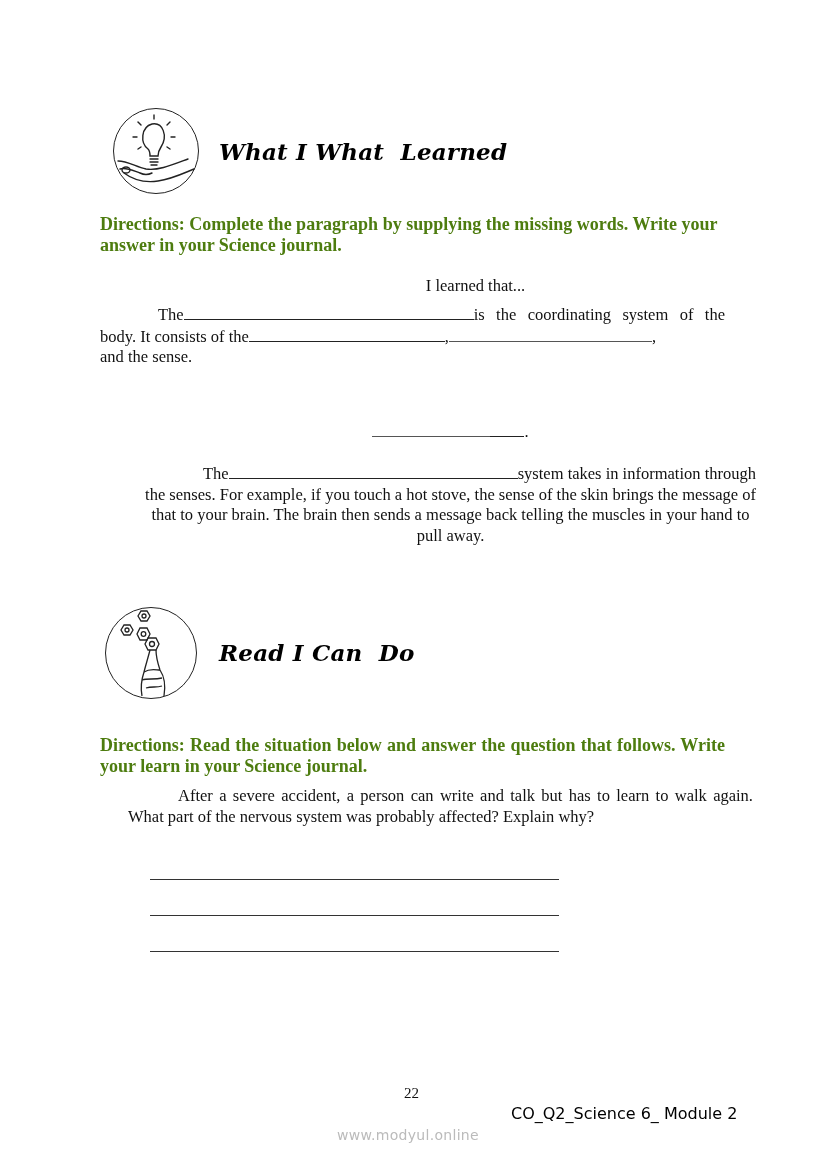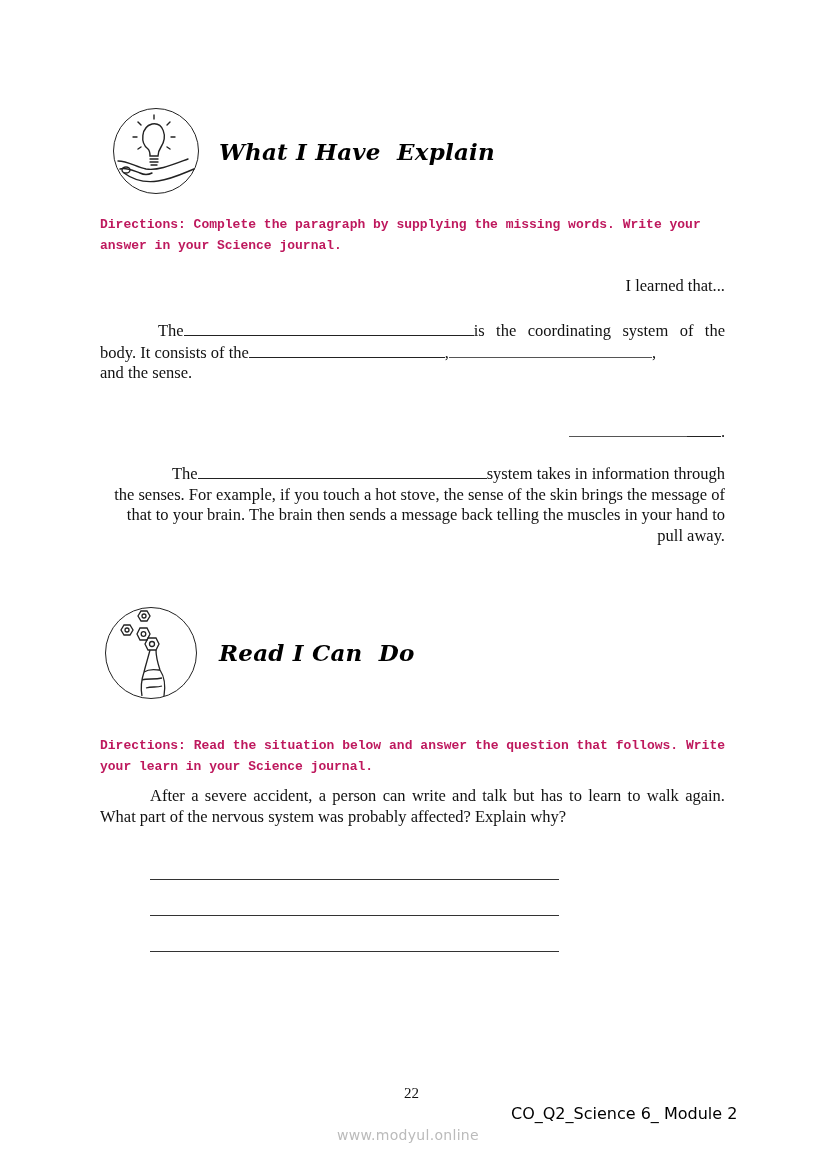--- a/index.html
+++ b/index.html
@@ -1,25 +1,25 @@
 <!DOCTYPE html>
 <html><head>
 <meta charset="utf-8">
 <style>
   html, body { margin: 0; padding: 0; background: #ffffff; }
   body { width: 827px; height: 1169px; position: relative; overflow: hidden;
          font-family: "DejaVu Serif", "Liberation Serif", serif; color: #111; }
   .icon-circle { position: absolute; border: 1.5px solid #222; border-radius: 50%; background: #fff; }
   .section-title { position: absolute; font-family: "DejaVu Serif", serif; font-weight: bold;
                    font-style: italic; font-size: 23px; color: #000; white-space: pre; letter-spacing: 0.2px; }
-  .directions { position: absolute; left: 100px; width: 625px; font-family: Liberation Mono, monospace;
-                font-weight: bold; font-size: 13px; line-height: 21px; color: #be185d; }
+  .directions { position: absolute; left: 100px; width: 625px; font-family: Liberation Serif, serif;
+                font-weight: bold; font-size: 18px; line-height: 21px; color: #4d7c0f; }
   .para { position: absolute; left: 100px; width: 625px; font-family: "Liberation Serif", serif;
           font-size: 16.5px; line-height: 20.5px; color: #111; text-align: justify; }
-  .para.noj { text-align: right; }
+  .para.noj { text-align: center; margin-left: 38px; }
   .indent { display: inline-block; width: 58px; }
   .blank { display: inline-block; border-bottom: 1.2px solid #222; height: 15px; vertical-align: baseline; }
   .blank.thin { border-bottom: 1px solid #555; }
   .answer-line { position: absolute; left: 150px; width: 409px; height: 0; border-top: 1.3px solid #333; }
   .page-num { position: absolute; left: 404px; top: 1085px; font-family: "Liberation Serif", serif; font-size: 15px; color: #111; text-align: center; }
   .footer-code { position: absolute; left: 511px; top: 1104px; font-family: "DejaVu Sans", sans-serif;
                  font-weight: normal; font-size: 16px; color: #000; white-space: pre; }
   .watermark { position: absolute; left: 337px; top: 1127px; font-family: "DejaVu Sans", sans-serif;
                font-size: 14px; color: #bbb; letter-spacing: 0.3px; }
 </style>
@@ -40,29 +40,29 @@
       <line x1="57" y1="28" x2="61" y2="28"></line>
       <line x1="24" y1="40" x2="27" y2="38"></line>
       <line x1="56" y1="40" x2="53" y2="38"></line>
       <path d="M4 52 C14 52 22 58 32 60 C44 62 58 56 74 50"></path>
       <path d="M6 60 C12 58 20 62 26 64 C30 66 34 66 38 64"></path>
       <path d="M10 64 C18 70 30 74 44 72 C58 70 70 64 80 60"></path>
       <ellipse cx="12" cy="61" rx="4" ry="3"></ellipse>
     </g>
   </svg>
 </div>
-<div class="section-title" style="left:219px; top:138px;">What I Have  Explain</div>
+<div class="section-title" style="left:219px; top:138px;">What I What  Learned</div>
 
 <div class="directions" style="top:214px;">Directions: Complete the paragraph by supplying the missing words. Write your answer in your Science journal.</div>
 
 <div class="para noj" style="top:276px;">
   <span class="indent" style="width:50px;"></span><span>I learned that...</span>
 </div>
 
-<div class="para" style="top:320px;">
+<div class="para" style="top:304px;">
   <span class="indent"></span><span>The</span><span class="blank" style="width:290px;"></span><span>is the coordinating  system  of the body.  It consists  of the</span><span class="blank" style="width:196px;"></span><span>,</span><span class="blank thin" style="width:203px;"></span><span>,</span><br>
   <span>and the sense.</span>
 </div>
 
 <div class="para noj" style="top:400px;">
   <span class="indent"></span><br>
   <span class="blank thin" style="width:118px;"></span><span class="blank" style="width:34px;"></span><span>.</span>
 </div>
 
 <div class="para noj" style="top:463px;">
@@ -85,21 +85,21 @@
       <path d="M38 64 C44 60 50 62 54 62"></path>
       <path d="M36 72 C42 70 48 72 56 70"></path>
       <path d="M40 80 C46 78 50 80 56 78"></path>
     </g>
   </svg>
 </div>
 <div class="section-title" style="left:219px; top:639px;">Read I Can  Do</div>
 
 <div class="directions" style="top:735px; text-align: justify;">Directions: Read the situation below and answer the question that follows. Write your learn in your Science journal.</div>
 
-<div class="para" style="top:786px;">
+<div class="para" style="top:786px;margin-left:28px;">
   <span class="indent" style="width:50px;"></span><span>After a severe accident, a person  can write and talk but has to learn to walk again. What part of the nervous  system was probably  affected? Explain why?</span>
 </div>
 
 <div class="answer-line" style="top:879px;"></div>
 <div class="answer-line" style="top:915px;"></div>
 <div class="answer-line" style="top:951px;"></div>
 
 <div class="page-num">22</div>
 <div class="footer-code">CO_Q2_Science 6_ Module 2</div>
 <div class="watermark">www.modyul.online</div>

